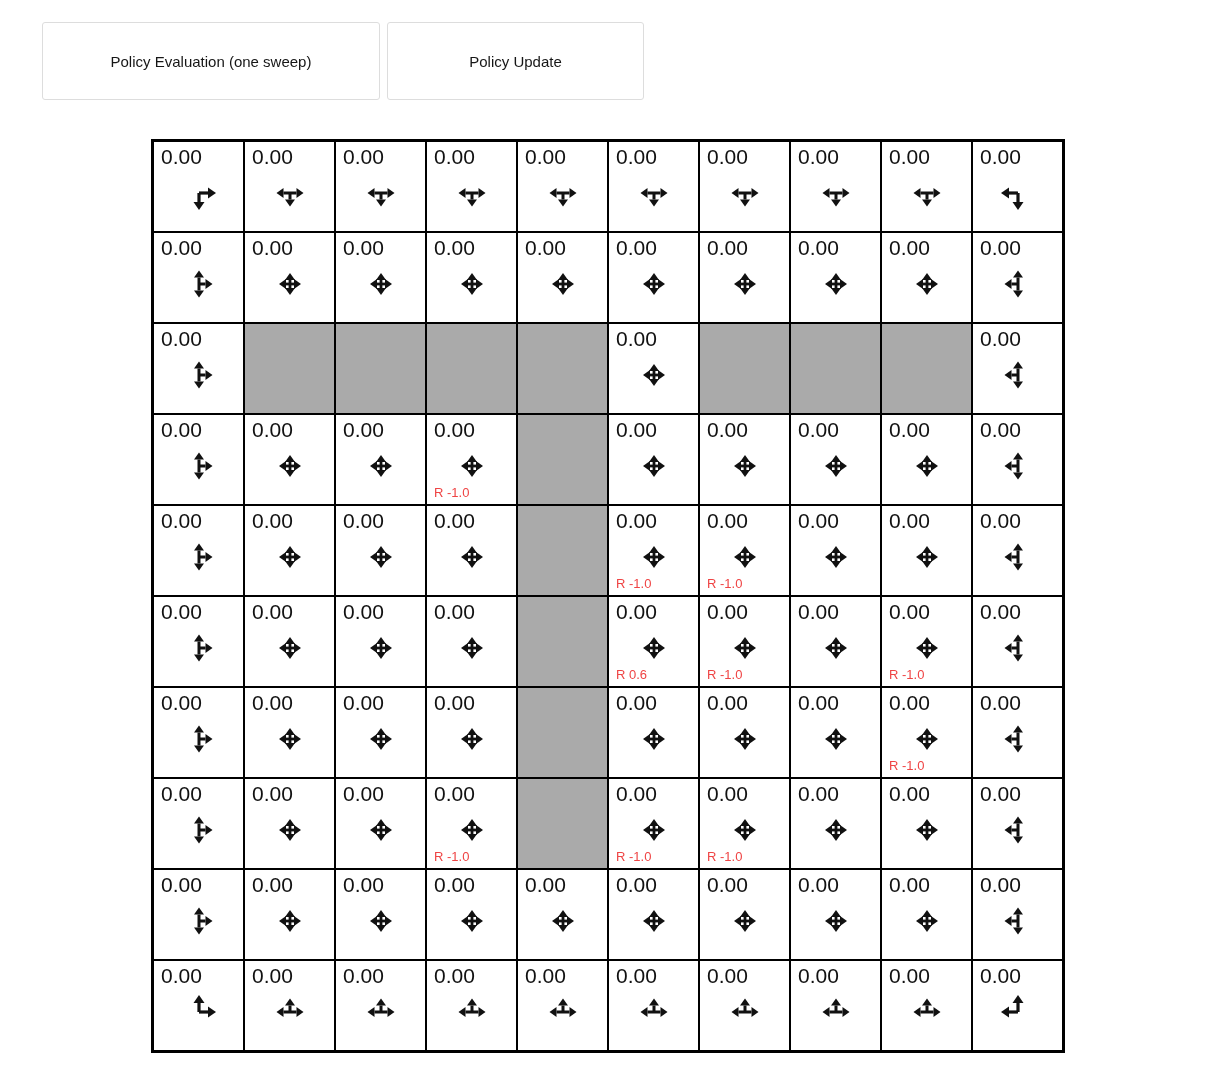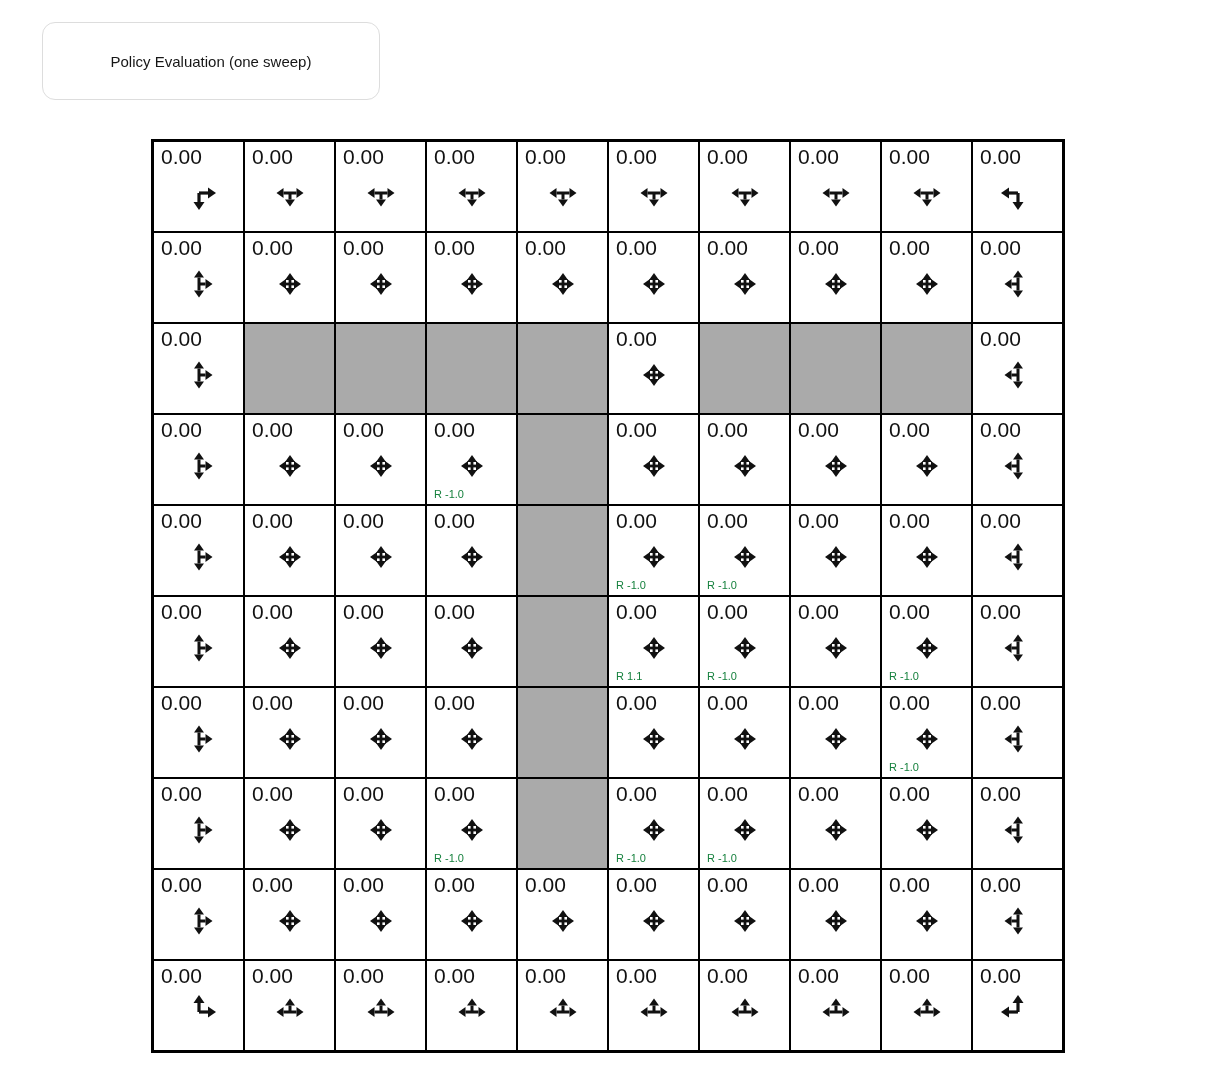--- a/index.html
+++ b/index.html
@@ -13,21 +13,21 @@
   }
   .toolbar {
     display: flex;
     gap: 7px;
     padding: 22px 0 0 42px;
   }
   .btn {
     height: 78px;
     background: #ffffff;
     border: 1px solid #dddddd;
-    border-radius: 13px;
+    border-radius: 3px;
     font-family: "Liberation Sans", sans-serif;
     font-size: 15px;
     color: #161616;
     cursor: pointer;
     flex: 0 0 257px;
     text-align: center;
   }
   .btn-wide { flex: 0 0 338px; }
   .grid {
     margin: 39px 0 0 151px;
@@ -50,37 +50,38 @@
     top: 3px;
     left: 7px;
     font-size: 21px;
     color: #111111;
     line-height: 1.1;
   }
   .reward {
     position: absolute;
     bottom: 4px;
     left: 7px;
-    font-size: 11px;
-    color: #15803d;
+    font-size: 13px;
+    color: #ef4444;
   }
   .arrows {
     position: absolute;
     left: 50%;
     top: 57%;
     width: 36px;
     height: 36px;
     transform: translate(-50%, -50%);
   }
 </style>
 </head>
 <body>
 
 <div class="toolbar">
   <button class="btn btn-wide">Policy Evaluation (one sweep)</button>
+  <button class="btn">Policy Update</button>
 </div>
 
 <div class="grid" id="grid">
     <div class="cell">
       <div class="val">0.00</div>
       <svg viewBox="0 0 36 36" class="arrows">
         <line x1="18" y1="18" x2="18" y2="27" stroke="#111111" stroke-width="3.2"></line>
         <polygon points="18,35 12.5,27 23.5,27" fill="#111111"></polygon>
         <line x1="18" y1="18" x2="27" y2="18" stroke="#111111" stroke-width="3.2"></line>
         <polygon points="35,18 27,23.5 27,12.5" fill="#111111"></polygon>
@@ -638,21 +639,21 @@
       <svg viewBox="0 0 36 36" class="arrows">
         <line x1="18" y1="18" x2="18" y2="14" stroke="#111111" stroke-width="2.8"></line>
         <polygon points="18,7 23,14 13,14" fill="#111111"></polygon>
         <line x1="18" y1="18" x2="18" y2="22" stroke="#111111" stroke-width="2.8"></line>
         <polygon points="18,29 13,22 23,22" fill="#111111"></polygon>
         <line x1="18" y1="18" x2="14" y2="18" stroke="#111111" stroke-width="2.8"></line>
         <polygon points="7,18 14,13 14,23" fill="#111111"></polygon>
         <line x1="18" y1="18" x2="22" y2="18" stroke="#111111" stroke-width="2.8"></line>
         <polygon points="29,18 22,23 22,13" fill="#111111"></polygon>
       </svg>
-      <div class="reward">R 1.1</div>
+      <div class="reward">R 0.6</div>
     </div>
     <div class="cell">
       <div class="val">0.00</div>
       <svg viewBox="0 0 36 36" class="arrows">
         <line x1="18" y1="18" x2="18" y2="14" stroke="#111111" stroke-width="2.8"></line>
         <polygon points="18,7 23,14 13,14" fill="#111111"></polygon>
         <line x1="18" y1="18" x2="18" y2="22" stroke="#111111" stroke-width="2.8"></line>
         <polygon points="18,29 13,22 23,22" fill="#111111"></polygon>
         <line x1="18" y1="18" x2="14" y2="18" stroke="#111111" stroke-width="2.8"></line>
         <polygon points="7,18 14,13 14,23" fill="#111111"></polygon>

